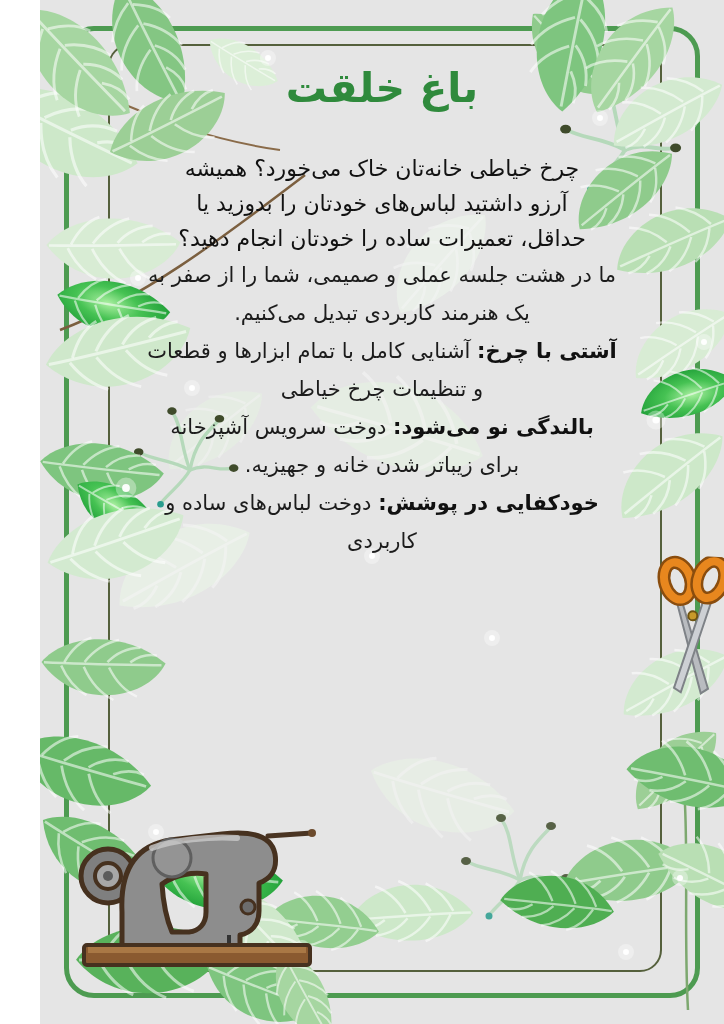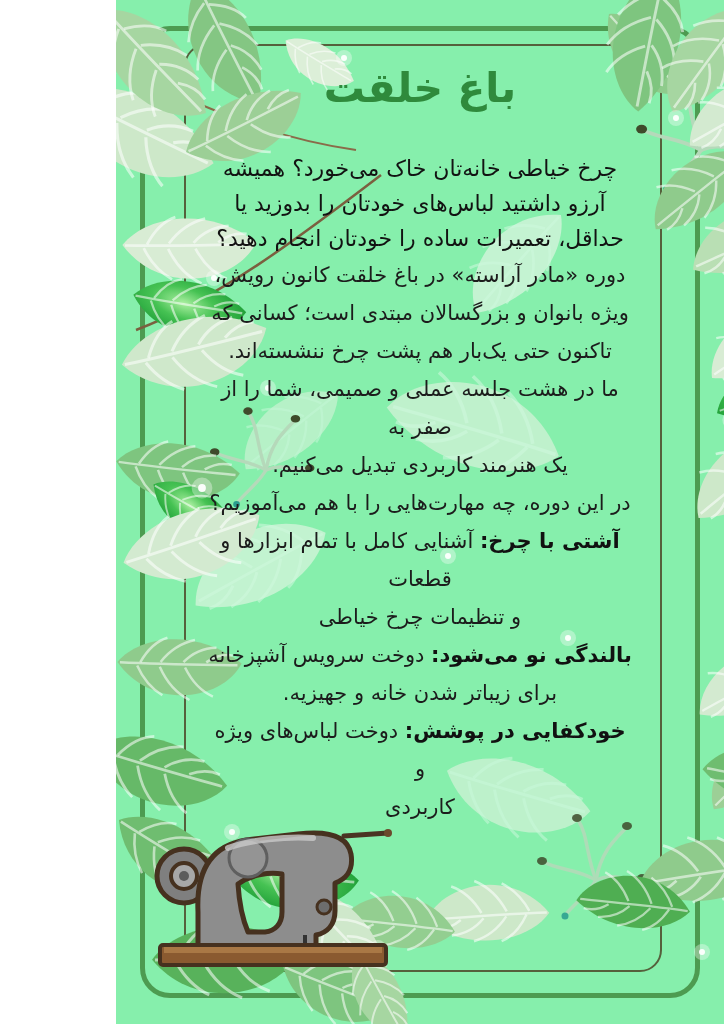--- a/index.html
+++ b/index.html
@@ -1,17 +1,17 @@
 <!DOCTYPE html>
 <html lang="fa" dir="rtl"><head>
 <meta charset="utf-8">
 <style>
   html,body{margin:0;padding:0;background:#ffffff;}
   .page{
-    position:relative;width:608px;height:1024px;overflow:hidden;background:#86efac;
+    position:relative;width:684px;height:1024px;overflow:hidden;background:#e5e5e5;
     font-family:"DejaVu Sans","Liberation Sans",sans-serif;
   }
   
   .border-outer{
     position:absolute;left:24px;top:26px;right:24px;bottom:26px;
     border:5px solid #4d9b51;border-radius:30px;z-index:1;
   }
   .border-inner{
     position:absolute;left:68px;top:44px;right:62px;bottom:52px;
     border:2px solid #55603c;border-radius:22px;z-index:1;
@@ -179,30 +179,26 @@
     <path d="M157,123 L157,134" stroke="#333333" stroke-width="4"></path>
     <rect x="12" y="133" width="226" height="20" rx="3" fill="#8a5a30" stroke="#46311f" stroke-width="4"></rect>
     <rect x="16" y="135" width="218" height="6" fill="#a97845"></rect>
   </svg>
 
   <div class="content">
     <h1 class="title">باغ خلقت</h1>
     <p class="intro">چرخ خیاطی خانه‌تان خاک می‌خورد؟ همیشه
 آرزو داشتید لباس‌های خودتان را بدوزید یا
 حداقل، تعمیرات ساده را خودتان انجام دهید؟</p>
-    <p class="para">دوره «مادر آراسته» در باغ خلقت کانون رویش،
-ویژه بانوان و بزرگسالان مبتدی است؛ کسانی که
-تاکنون حتی یک‌بار هم پشت چرخ ننشسته‌اند.</p>
     <p class="para">ما در هشت جلسه عملی و صمیمی، شما را از صفر به
 یک هنرمند کاربردی تبدیل می‌کنیم.</p>
-    <p class="para">در این دوره، چه مهارت‌هایی را با هم می‌آموزیم؟</p>
 
     <div>
       <p class="para"><strong>آشتی با چرخ:</strong><span> آشنایی کامل با تمام ابزارها و قطعات
 و تنظیمات چرخ خیاطی</span></p>
       <p class="para"><strong>بالندگی نو می‌شود:</strong><span> دوخت سرویس آشپزخانه
 برای زیباتر شدن خانه و جهیزیه.</span></p>
-      <p class="para"><strong>خودکفایی در پوشش:</strong><span> دوخت لباس‌های ویژه و
+      <p class="para"><strong>خودکفایی در پوشش:</strong><span> دوخت لباس‌های ساده و
 کاربردی</span></p>
     </div>
   </div>
 
 </div>
 
 </body></html>

